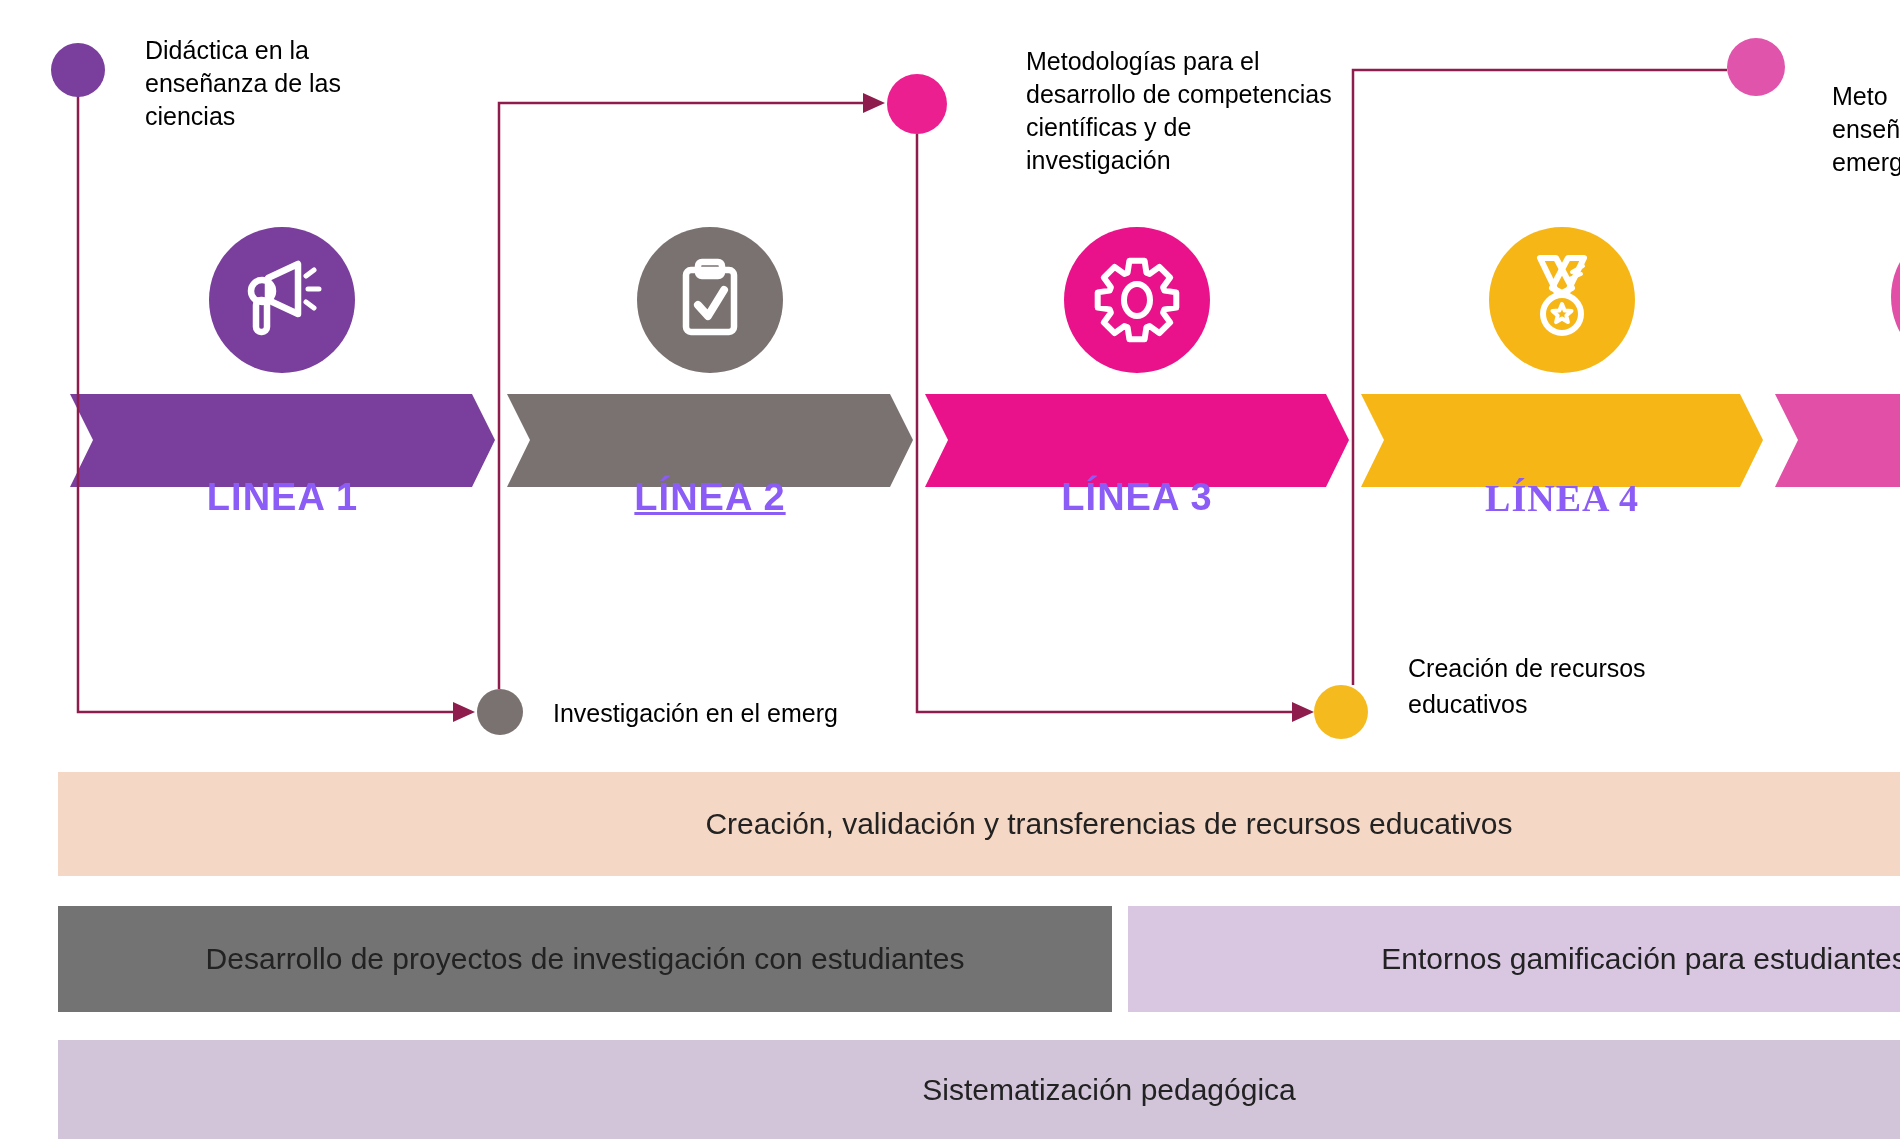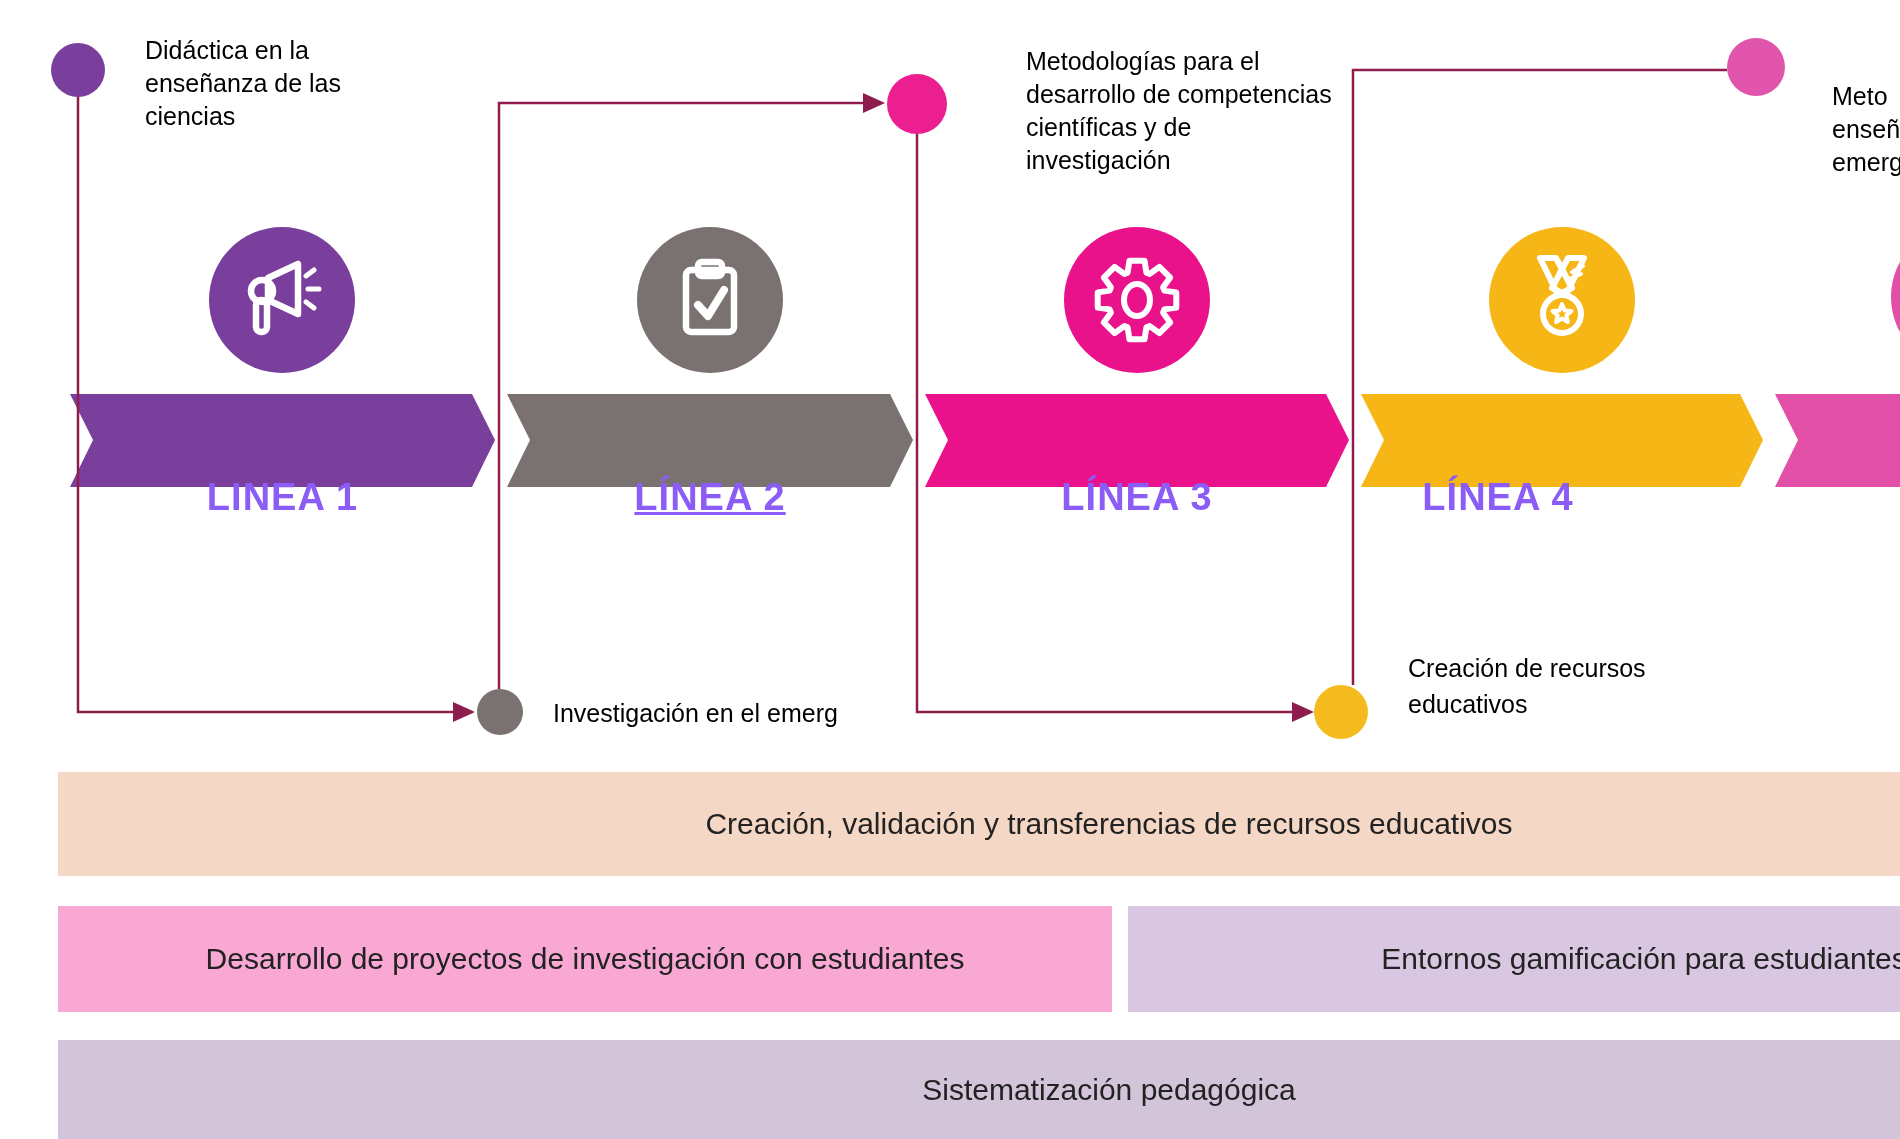--- a/index.html
+++ b/index.html
@@ -75,21 +75,21 @@
       <path d="M60,22 L71,16 M55,30 L69,24" stroke-width="4"></path>
       <circle cx="50" cy="64" r="19"></circle>
       <path stroke-width="4" d="M50,54 L52.6,60.4 L59.5,60.9 L54.3,65.4 L55.9,72.1 L50,68.5
                L44.1,72.1 L45.7,65.4 L40.5,60.9 L47.4,60.4 Z"></path>
     </g>
   </svg>
 
   <div class="banner-label" style="left:93px;width:379px;">LINEA 1</div>
   <div class="banner-label" style="left:530px;width:360px;text-decoration:underline;">LÍNEA 2</div>
   <div class="banner-label" style="left:948px;width:378px;">LÍNEA 3</div>
-  <div class="banner-label" style="left:1320px;width:356px;">LÍNEA 4</div>
+  <div class="banner-label" style="left:1384px;width:356px;font-family:Liberation Serif, serif;">LÍNEA 4</div>
 
   <div class="txt" style="left:145px;top:34px;">
     <div>Didáctica en la</div>
     <div>enseñanza de las</div>
     <div>ciencias</div>
   </div>
 
   <div class="txt" style="left:553px;top:697px;">
     <div>Investigación en el emerg</div>
   </div>
@@ -109,21 +109,21 @@
   <div class="txt" style="left:1832px;top:80px;">
     <div>Meto</div>
     <div>enseñ</div>
     <div>emerg</div>
   </div>
 
   <div class="bar" style="left:58px;top:772px;width:2102px;height:104px;background:#f5d7c5;">
     <span>Creación, validación y transferencias de recursos educativos</span>
   </div>
 
-  <div class="bar" style="left:58px;top:906px;width:1054px;height:106px;background:#f9a8d4;">
+  <div class="bar" style="left:58px;top:906px;width:1054px;height:106px;background:#737373;">
     <span>Desarrollo de proyectos de investigación con estudiantes</span>
   </div>
 
   <div class="bar" style="left:1128px;top:906px;width:1032px;height:106px;background:#d9c7e2;">
     <span>Entornos gamificación para estudiantes</span>
   </div>
 
   <div class="bar" style="left:58px;top:1040px;width:2102px;height:99px;background:#d2c5da;">
     <span>Sistematización pedagógica</span>
   </div>

